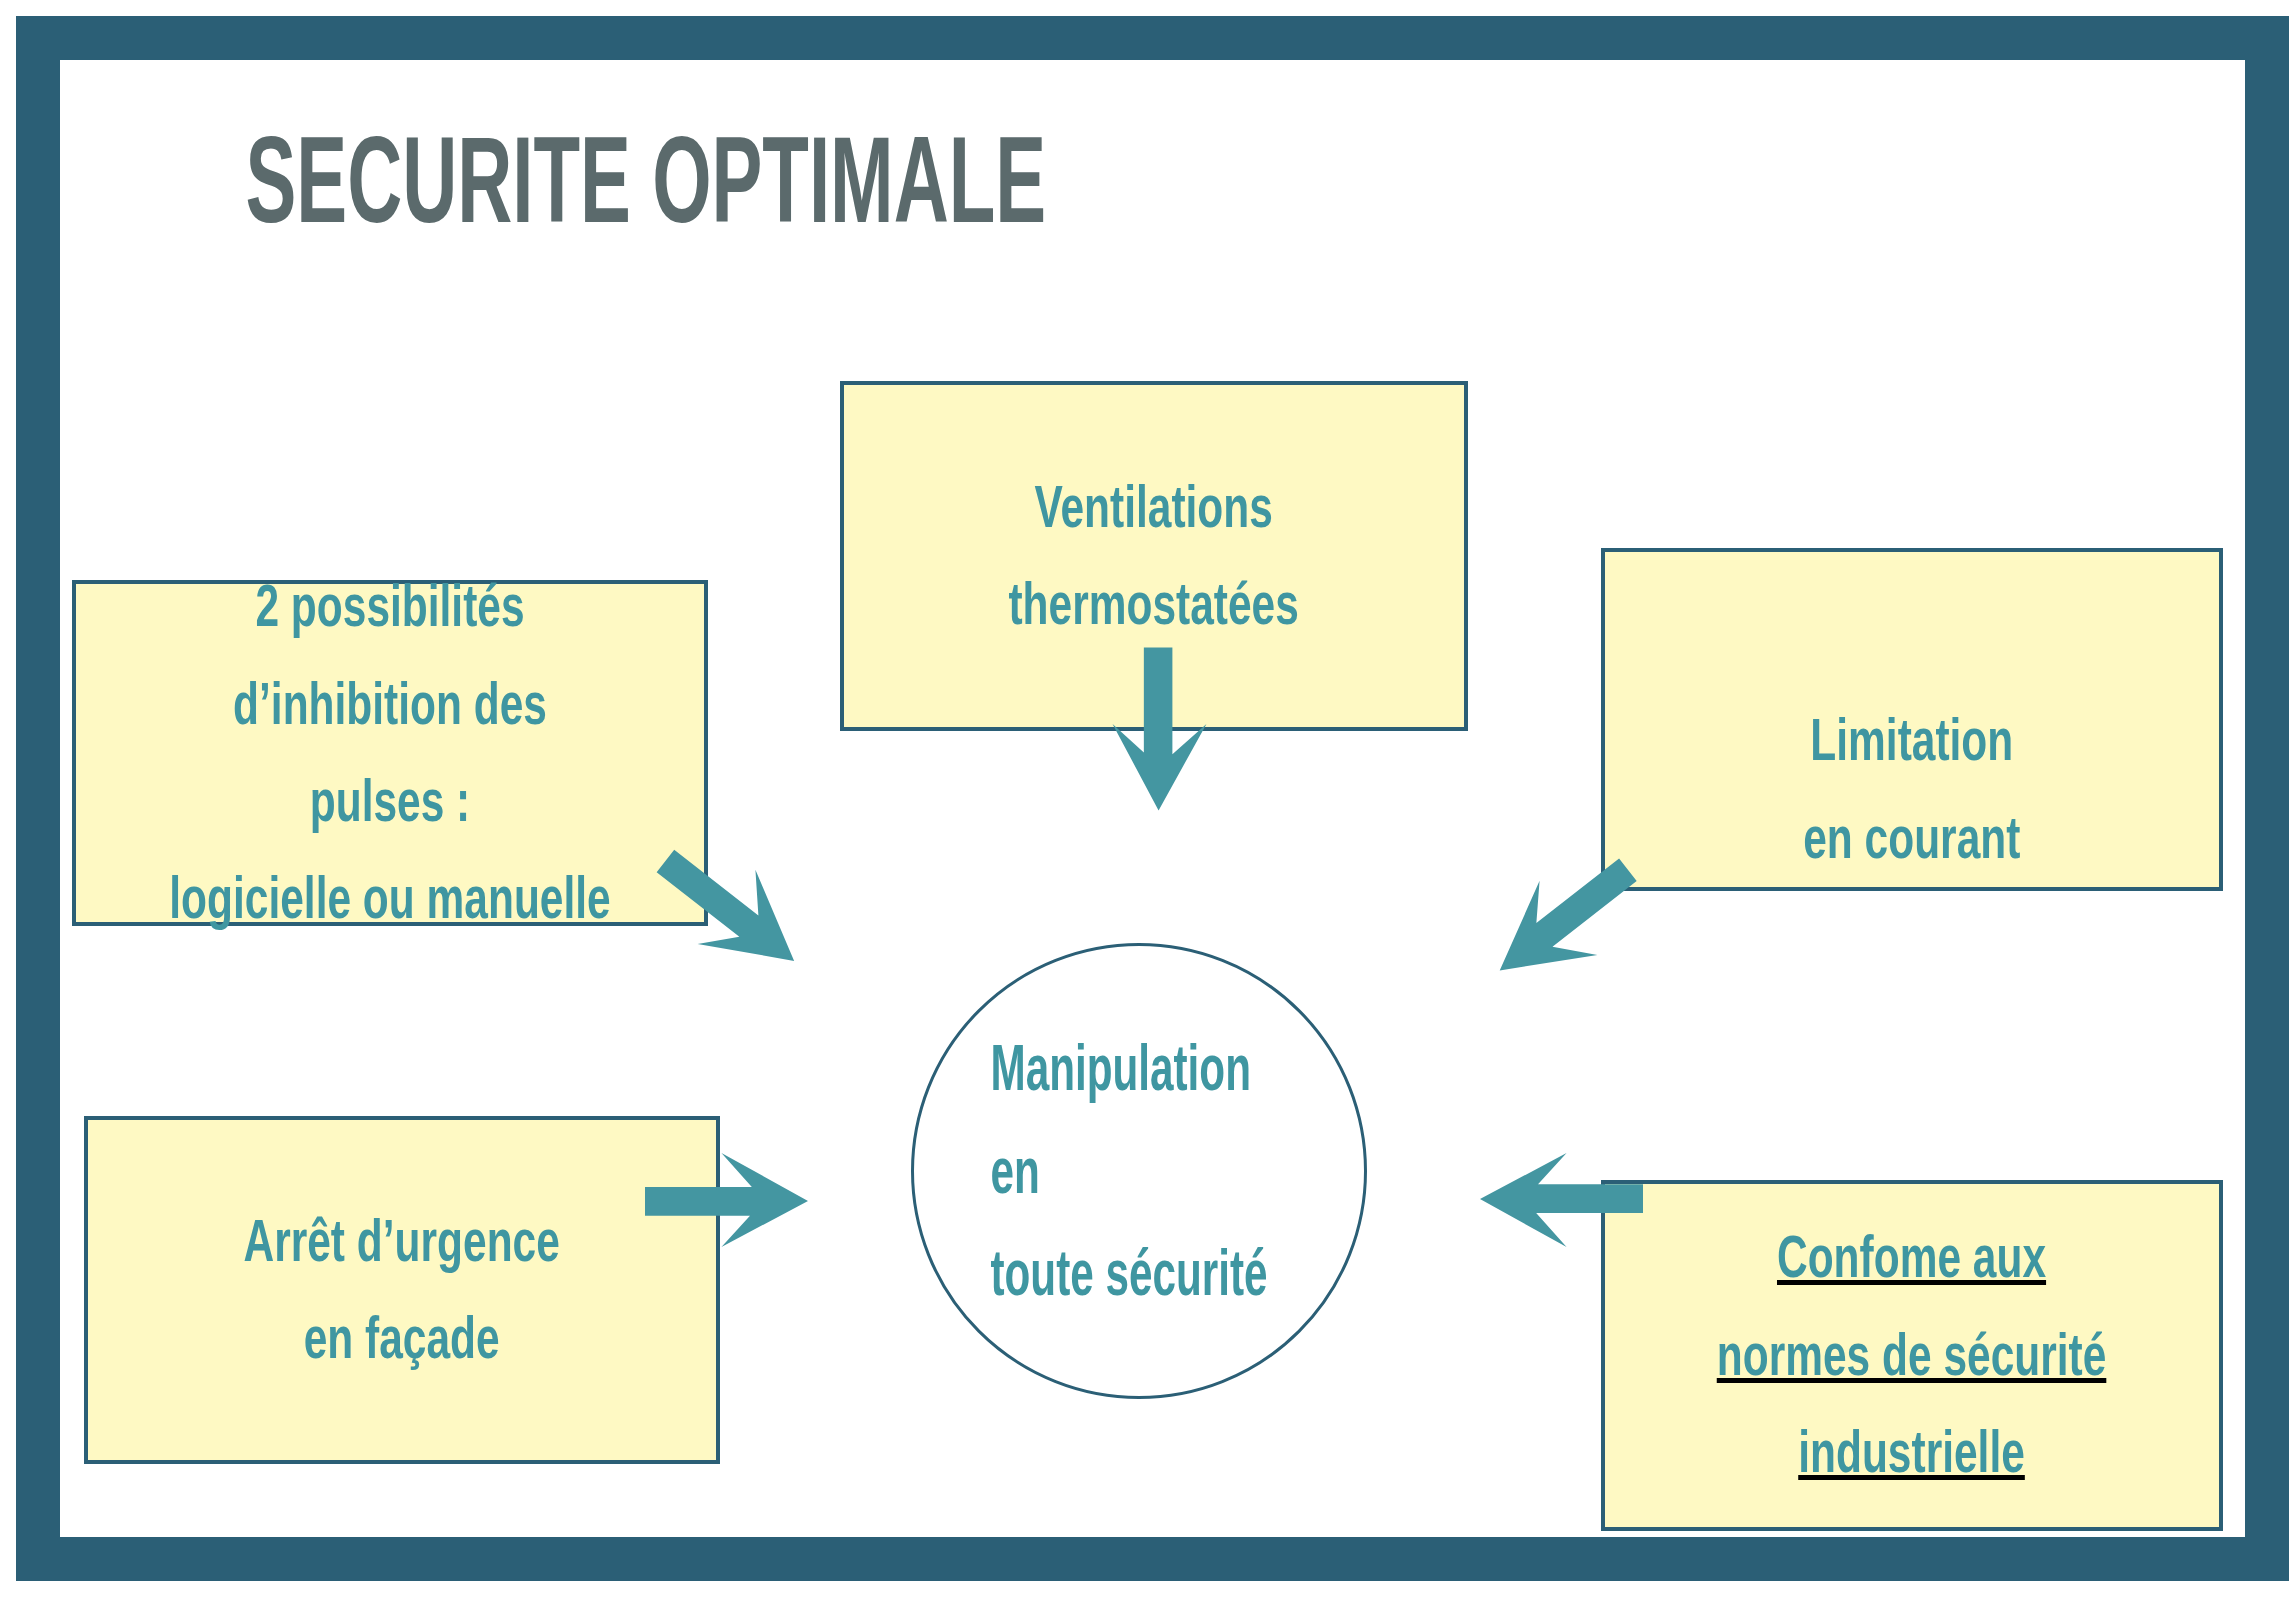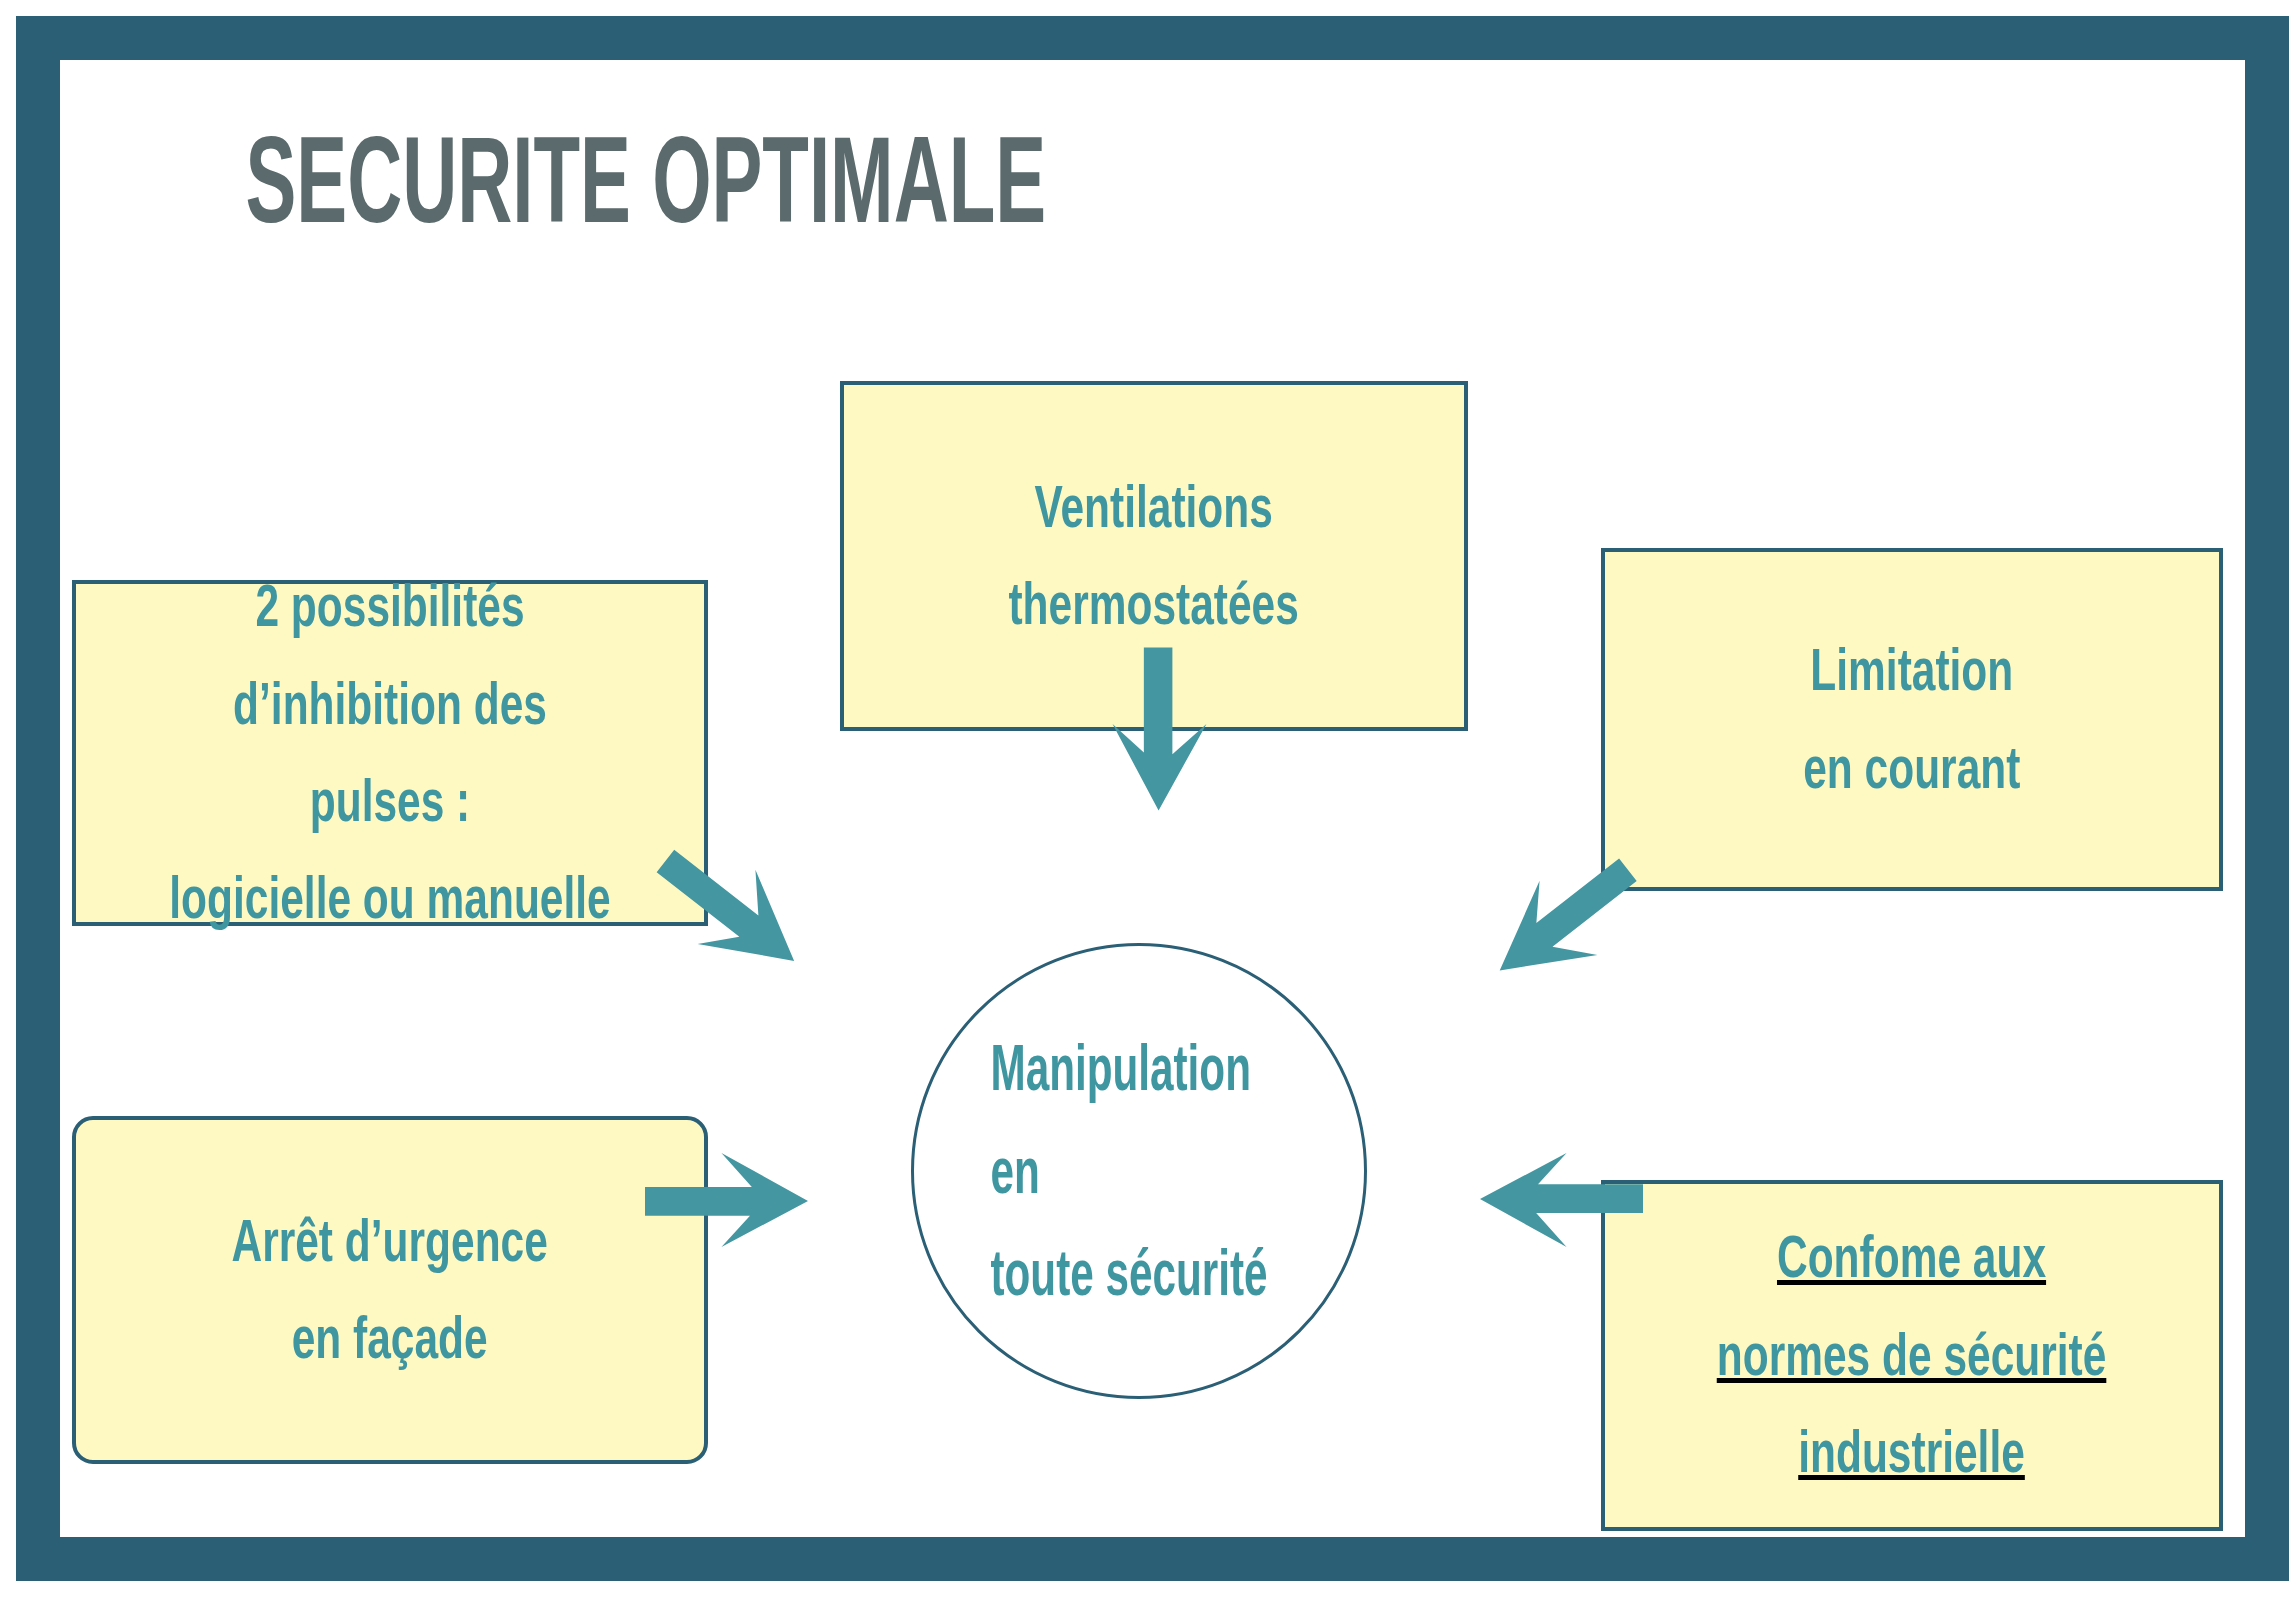--- a/index.html
+++ b/index.html
@@ -53,22 +53,22 @@
     font-size:59px;
     font-weight:bold;
     color:var(--teal-text);
     line-height:1.65;
     white-space:pre-line;
     transform:scaleX(0.72);
     transform-origin:center;
   }
   .box-inhibition{left:72px;top:548px;width:628px;height:338px;margin-top:32px;}
   .box-ventilation{left:840px;top:381px;width:620px;height:342px;}
-  .box-limitation{left:1601px;top:548px;width:614px;height:335px;}
-  .box-arret{left:72px;top:1116px;width:628px;height:340px;border-radius:21px;}
+  .box-limitation{left:1601px;top:548px;width:614px;height:335px;align-items:flex-end;}
+  .box-arret{left:84px;top:1116px;width:628px;height:340px;}
   .box-conformite{left:1601px;top:1180px;width:614px;height:343px;text-decoration:underline;}
   .center-circle{
     position:absolute;
     left:911px;top:943px;
     width:450px;height:450px;
     border:3.7px solid var(--dark);
     border-radius:50%;
     background:#ffffff;
     display:flex;
     align-items:center;

